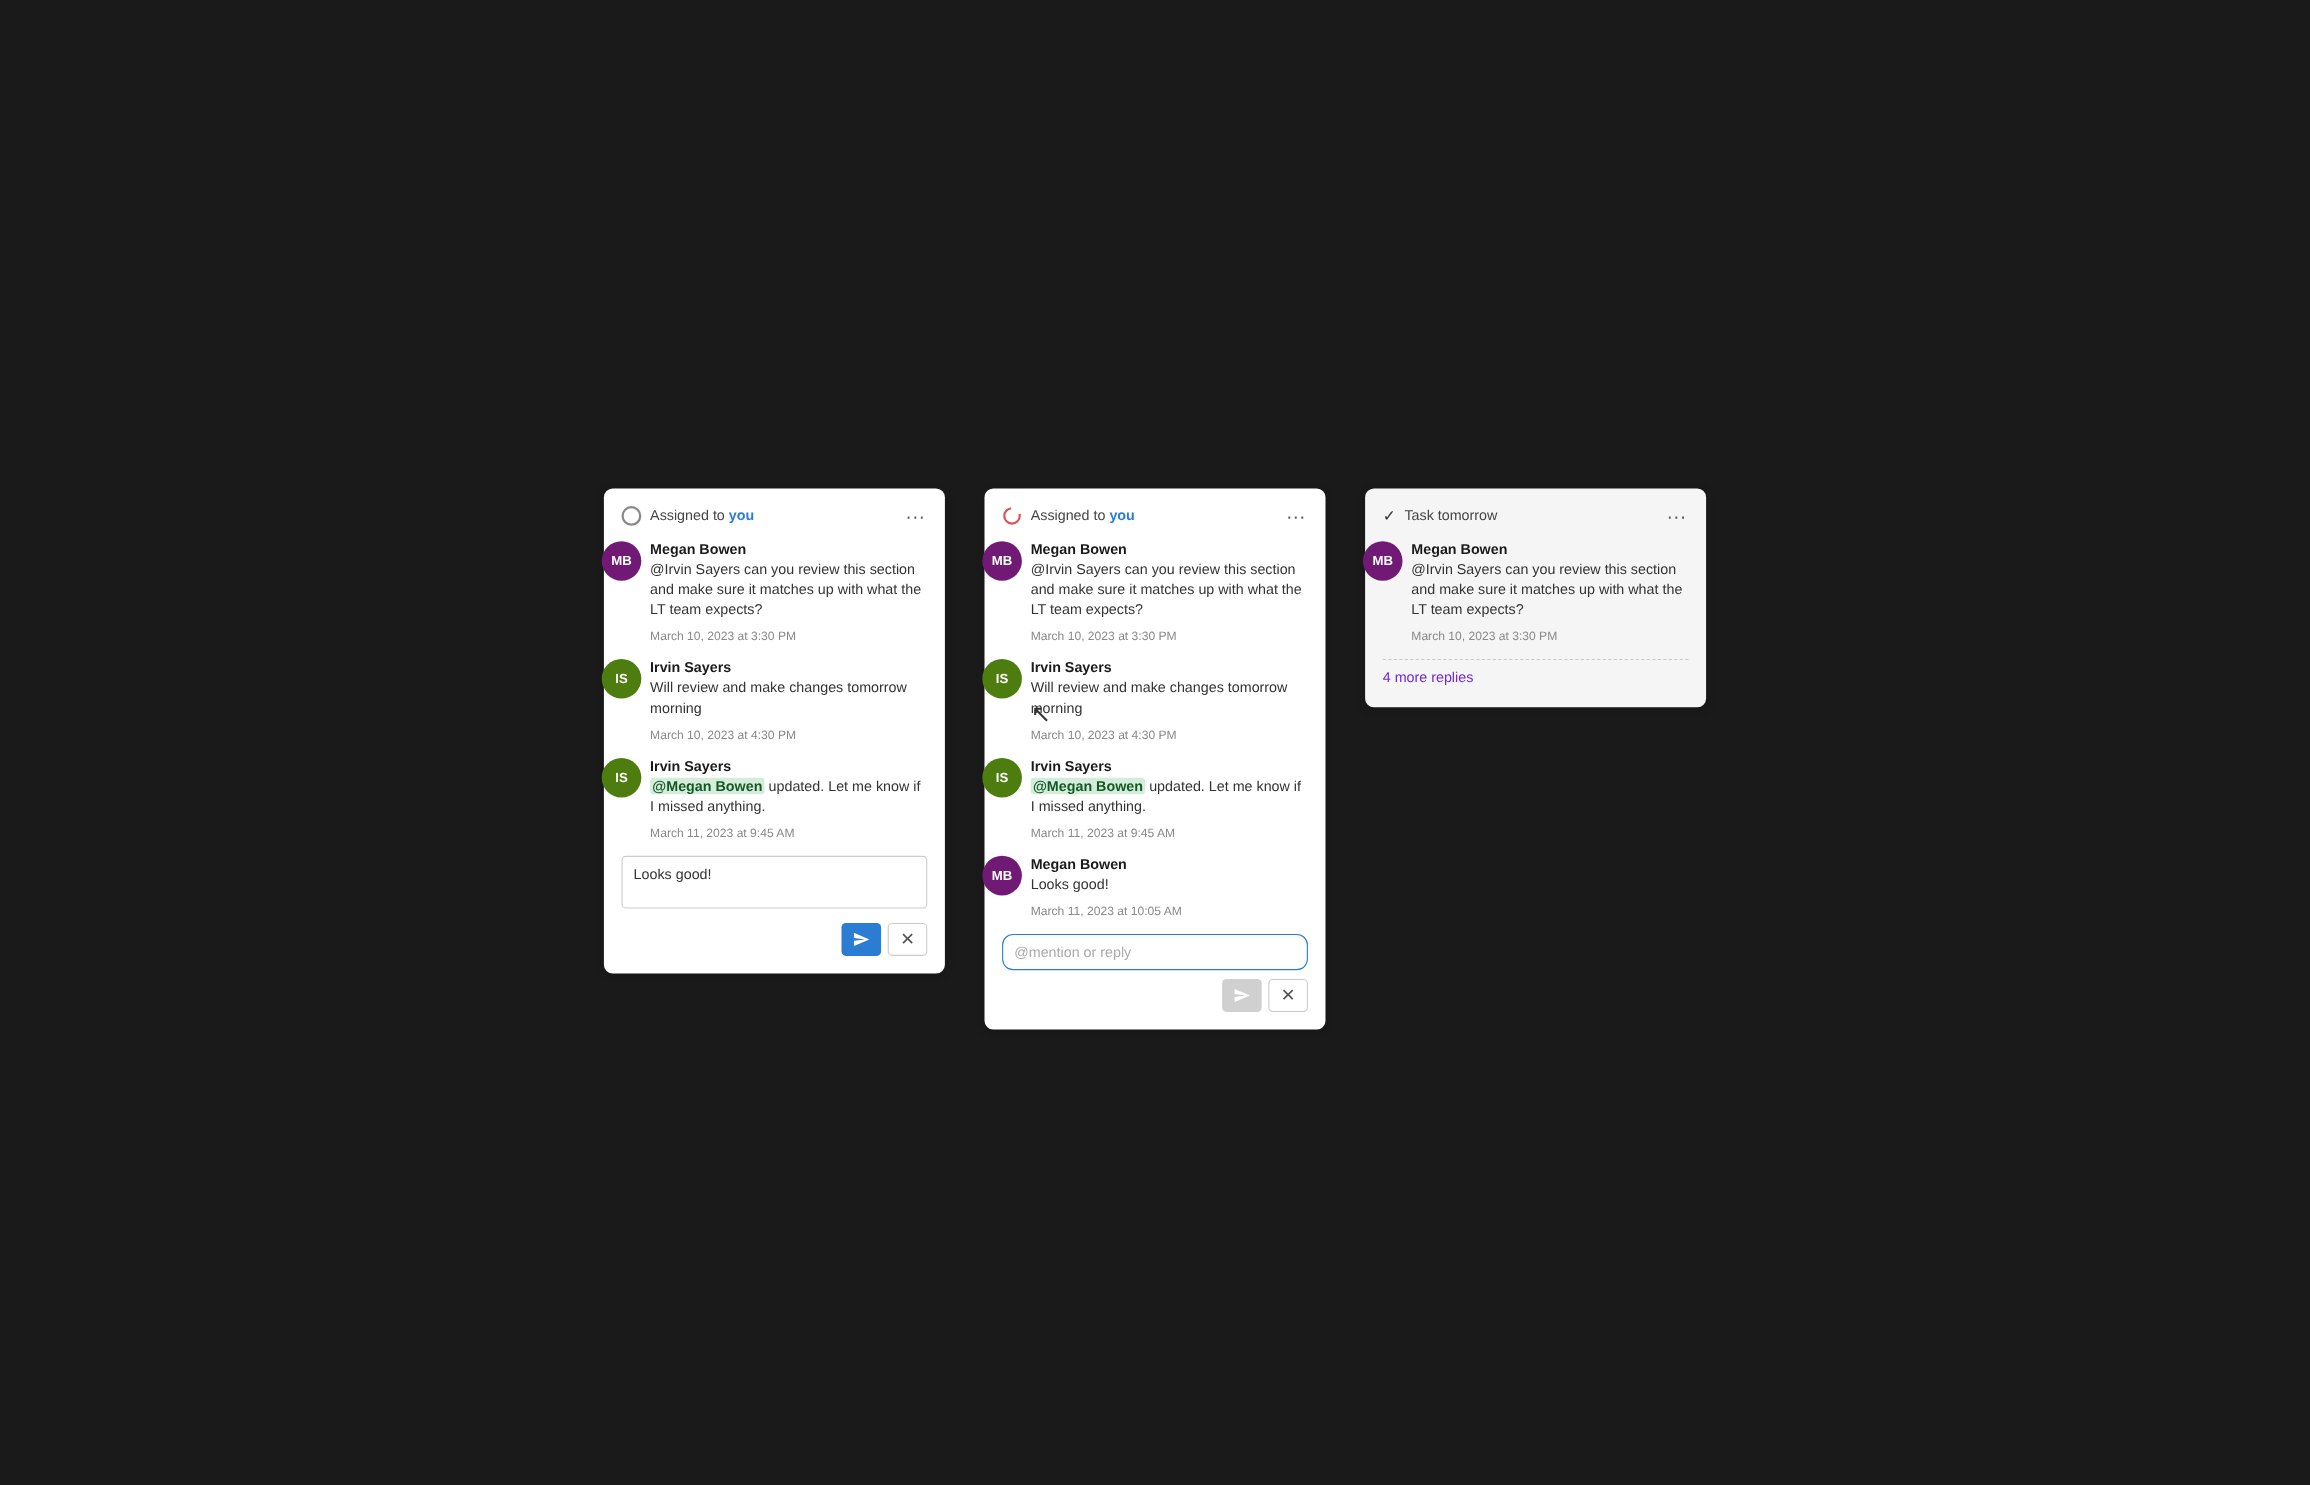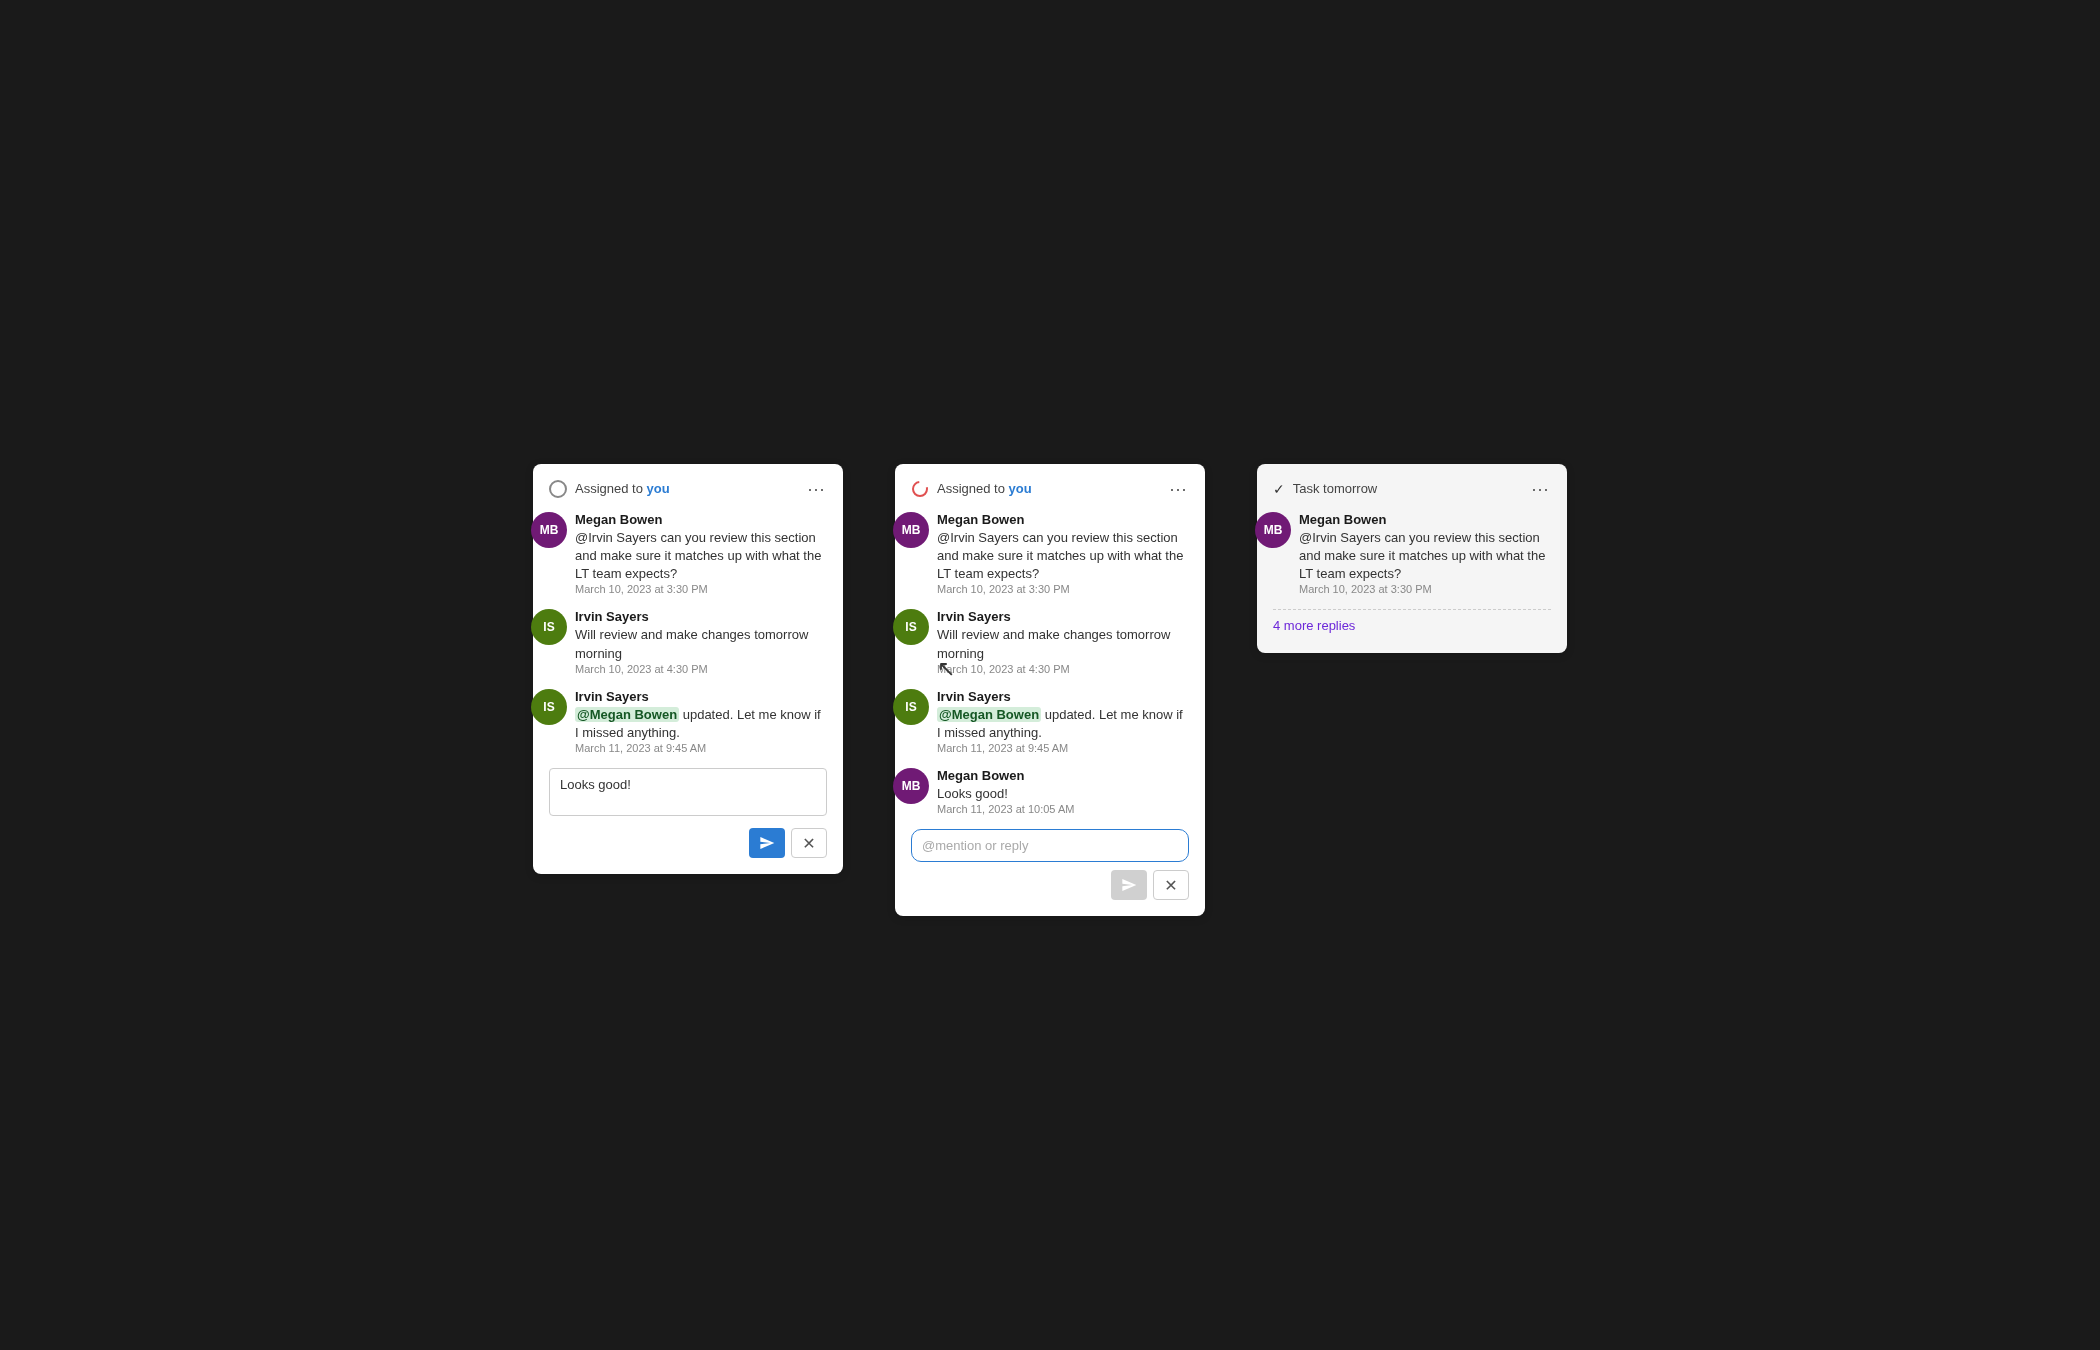--- a/index.html
+++ b/index.html
@@ -8,21 +8,21 @@
       display: flex;
       justify-content: center;
       align-items: center;
       min-height: 100vh;
       font-family: 'Segoe UI', Arial, sans-serif;
       width: 2100px;
       height: 1350px;
     }
     .cards-container {
       display: flex;
-      gap: 52px;
+      gap: 36px;
       align-items: flex-start;
       position: relative;
       padding-top: 30px;
     }
     .card-wrapper {
       position: relative;
     }
     .card {
       background: #ffffff;
       border-radius: 8px;
@@ -93,21 +93,21 @@
       margin-bottom: 2px;
     }
     .message-block .message-text {
       font-size: 13px;
       color: #333;
       line-height: 1.4;
     }
     .message-block .timestamp {
       font-size: 11px;
       color: #888;
-      margin-top: 0;
+      margin-top: 10px;
     }
     .mention-highlight {
       background: #d4edda;
       color: #155724;
       border-radius: 3px;
       padding: 0 2px;
       font-weight: 600;
       font-size: 13px;
     }
     .reply-input {

